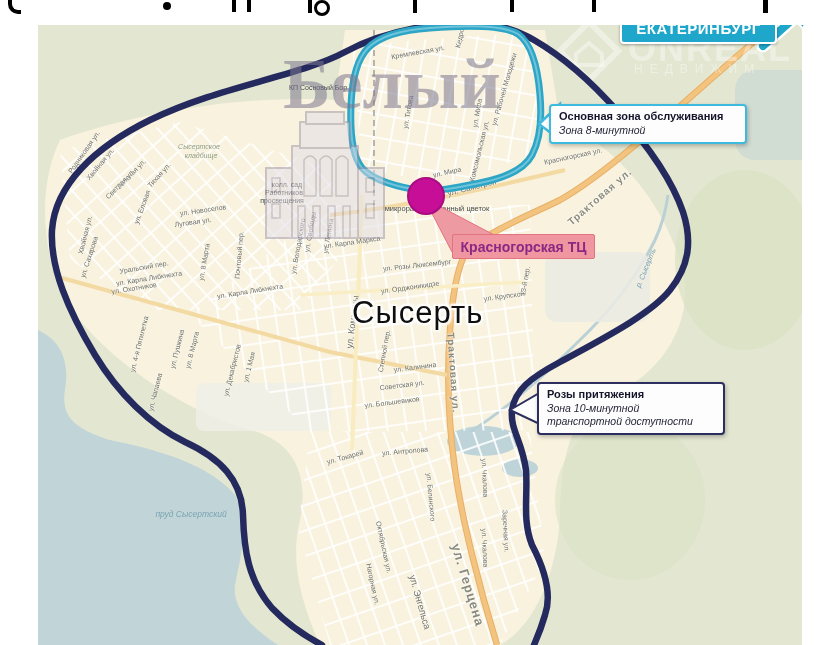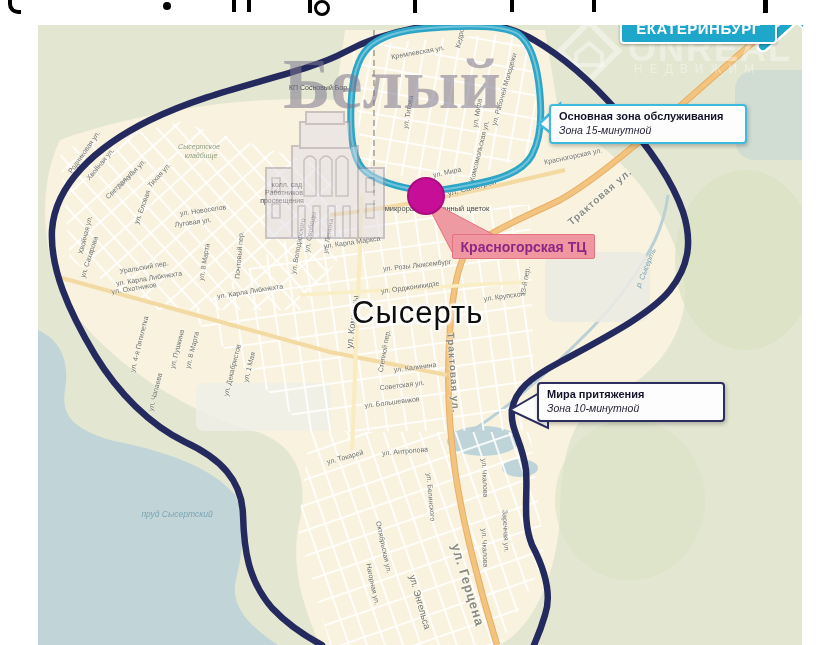--- a/index.html
+++ b/index.html
@@ -189,21 +189,21 @@
       <span class="st" style="left: 506px; top: 531px; transform: translate(-50%, -50%) rotate(87deg);">Заречная ул.</span>
     </div>
   <div id="places-layer">
       <span class="pl poi" style="left: 318px; top: 87px; transform: translate(-50%, -50%) rotate(0deg);">КП Сосновый Бор</span>
       <span class="pl cem" style="left: 199px; top: 146px; transform: translate(-50%, -50%) rotate(0deg);">Сысертское</span>
       <span class="pl cem" style="left: 201px; top: 155px; transform: translate(-50%, -50%) rotate(0deg);">кладбище</span>
       <span class="pl poi" style="left: 287px; top: 184px; transform: translate(-50%, -50%) rotate(0deg);">колл. сад</span>
       <span class="pl poi" style="left: 284px; top: 192px; transform: translate(-50%, -50%) rotate(0deg);">Работников</span>
       <span class="pl poi" style="left: 282px; top: 200px; transform: translate(-50%, -50%) rotate(0deg);">просвещения</span>
       <span class="pl micro" style="left: 437px; top: 209px; transform: translate(-50%, -50%) rotate(0deg);">микрорайон Каменный цветок</span>
-      <span class="pl water" style="left: 177px; top: 514px; transform: translate(-50%, -50%) rotate(0deg);">пруд Сысертский</span>
+      <span class="pl water" style="left: 191px; top: 514px; transform: translate(-50%, -50%) rotate(0deg);">пруд Сысертский</span>
       <span class="pl water" style="left: 646px; top: 268px; font-size: 7.5px; transform: translate(-50%, -50%) rotate(-68deg);">р. Сысерть</span>
     </div>
 
   <svg class="z8" width="828" height="645" viewBox="0 0 828 645">
     <g clip-path="url(#mapclip)">
       <path d="M534,645 C536,640 540,632 545,615 C552,595 545,570 532,545 C522,520 528,495 526,470
                C522,440 510,430 512,410 C515,390 530,378 560,362 C600,340 650,315 670,290
                C690,265 692,240 683,212 C672,180 650,148 618,112 C590,80 560,55 534,40
                C515,29 492,23 468,22 C430,24 385,30 345,52 C300,76 220,86 150,120
                C95,147 55,185 52,230 C50,268 68,310 95,355 C118,393 150,425 185,442
@@ -260,25 +260,26 @@
 
   <div class="city">Сысерть</div>
 
   <svg class="z20" width="828" height="645" viewBox="0 0 828 645">
     <polygon points="539,124 560,104 560,140" fill="#fdfdfd" stroke="#3fbadf" stroke-width="2.5"></polygon>
     <polygon points="510,410 548,388 548,428" fill="#fdfdfd" stroke="#2b2e5e" stroke-width="2"></polygon>
   </svg>
 
   <div class="callout co1">
     <div class="t">Основная зона обслуживания</div>
-    <div class="l">Зона 15-минутной</div>
+    <div class="l">Зона 8-минутной</div>
   </div>
   <div class="callout co2">
-    <div class="t">Мира притяжения</div>
+    <div class="t">Розы притяжения</div>
     <div class="l">Зона 10-минутной</div>
+    <div class="l">транспортной доступности</div>
   </div>
 
   <svg class="z23" width="828" height="645" viewBox="0 0 828 645">
     <path d="M763,46 L793,19" stroke="#ffffff" stroke-width="13" stroke-linecap="round"></path>
     <path d="M763,46 L793,19" stroke="#1fa6cb" stroke-width="8" stroke-linecap="round"></path>
     <polygon points="784,6 813,2 803,29" fill="#1fa6cb" stroke="#ffffff" stroke-width="2"></polygon>
   </svg>
   <div class="ekb">ЕКАТЕРИНБУРГ</div>
 
   <div class="topstrip">

